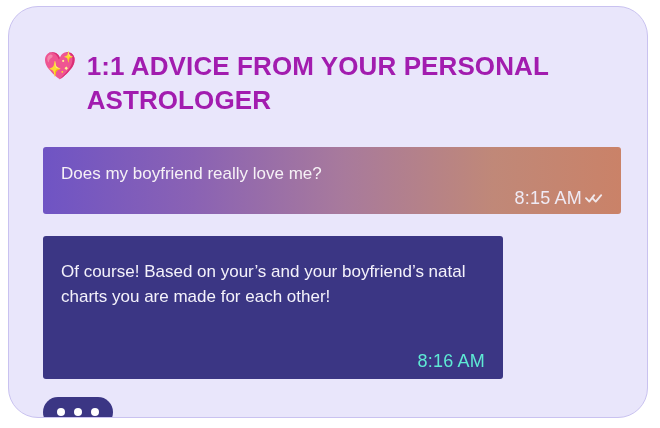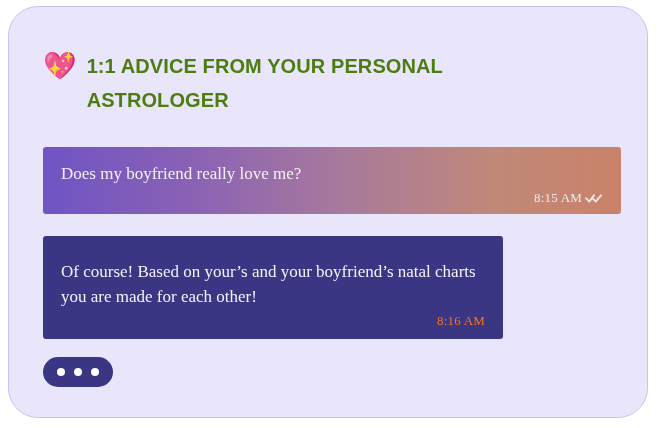--- a/index.html
+++ b/index.html
@@ -36,24 +36,24 @@
     display: flex;
     align-items: flex-start;
     gap: 10px;
   }
   .heading-emoji {
     font-size: 27px;
     line-height: 34px;
     flex: 0 0 auto;
   }
   .heading-text {
-    font-size: 20px;
+    font-size: 26px;
     line-height: 34px;
     font-weight: bold;
-    color: #4d7c0f;
+    color: #a21caf;
     letter-spacing: 0.1px;
     max-width: 500px;
   }
 
   
   .chat {
     position: absolute;
     left: 34px;
     right: 26px;
     top: 140px;
@@ -66,37 +66,36 @@
   }
   .row-out { justify-content: flex-end; }
   .row-in  { justify-content: flex-start; }
 
   .bubble {
     position: relative;
     box-sizing: border-box;
     border-radius: 3px;
     padding: 14px 18px 10px 18px;
     color: #ffffff;
-    font-family: Liberation Serif, serif;
   }
   .bubble-text {
     font-size: 17px;
     line-height: 25px;
     color: #f4f2fb;
     white-space: pre-wrap;
   }
   .meta {
     display: flex;
     align-items: center;
     justify-content: flex-end;
     gap: 3px;
     margin-top: 4px;
   }
   .time {
-    font-size: 13px;
+    font-size: 18px;
     line-height: 16px;
     color: #efeaf4;
     letter-spacing: 0.2px;
   }
   .ticks {
     display: block;
     width: 18px;
     height: 12px;
   }
 
@@ -109,21 +108,21 @@
   }
   .bubble-out .bubble-text { color: #f6f1f6; }
 
   
   .row-in { margin-top: 22px; }
   .bubble-in {
     max-width: 460px;
     background: #3b3684;
     padding: 23px 18px 10px 18px;
   }
-  .bubble-in .time { color: #f97316; }
+  .bubble-in .time { color: #5eead4; margin-top: 40px; }
 
   
   .row-typing { margin-top: 18px; }
   .typing {
     display: flex;
     align-items: center;
     justify-content: center;
     gap: 9px;
     width: 70px;
     height: 30px;

